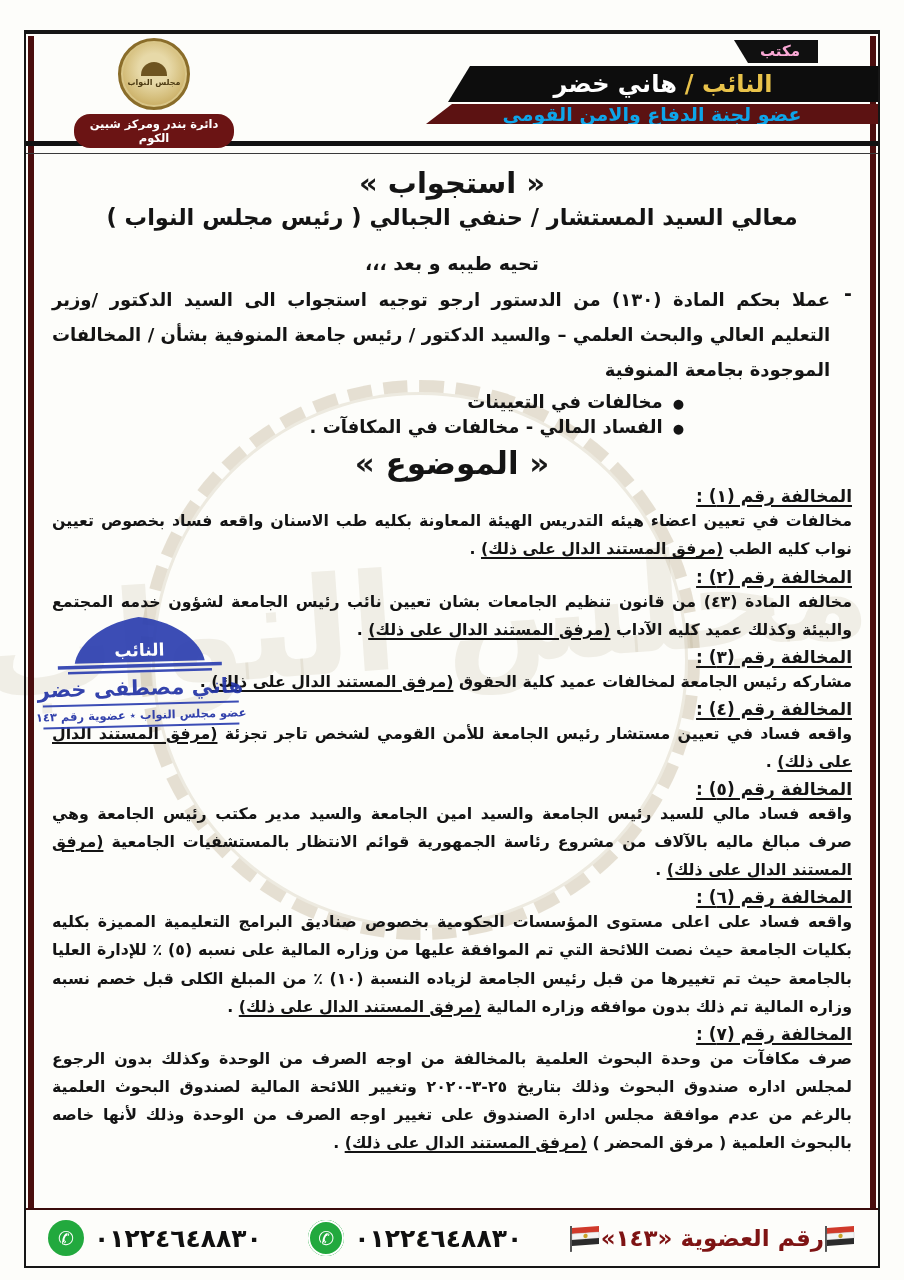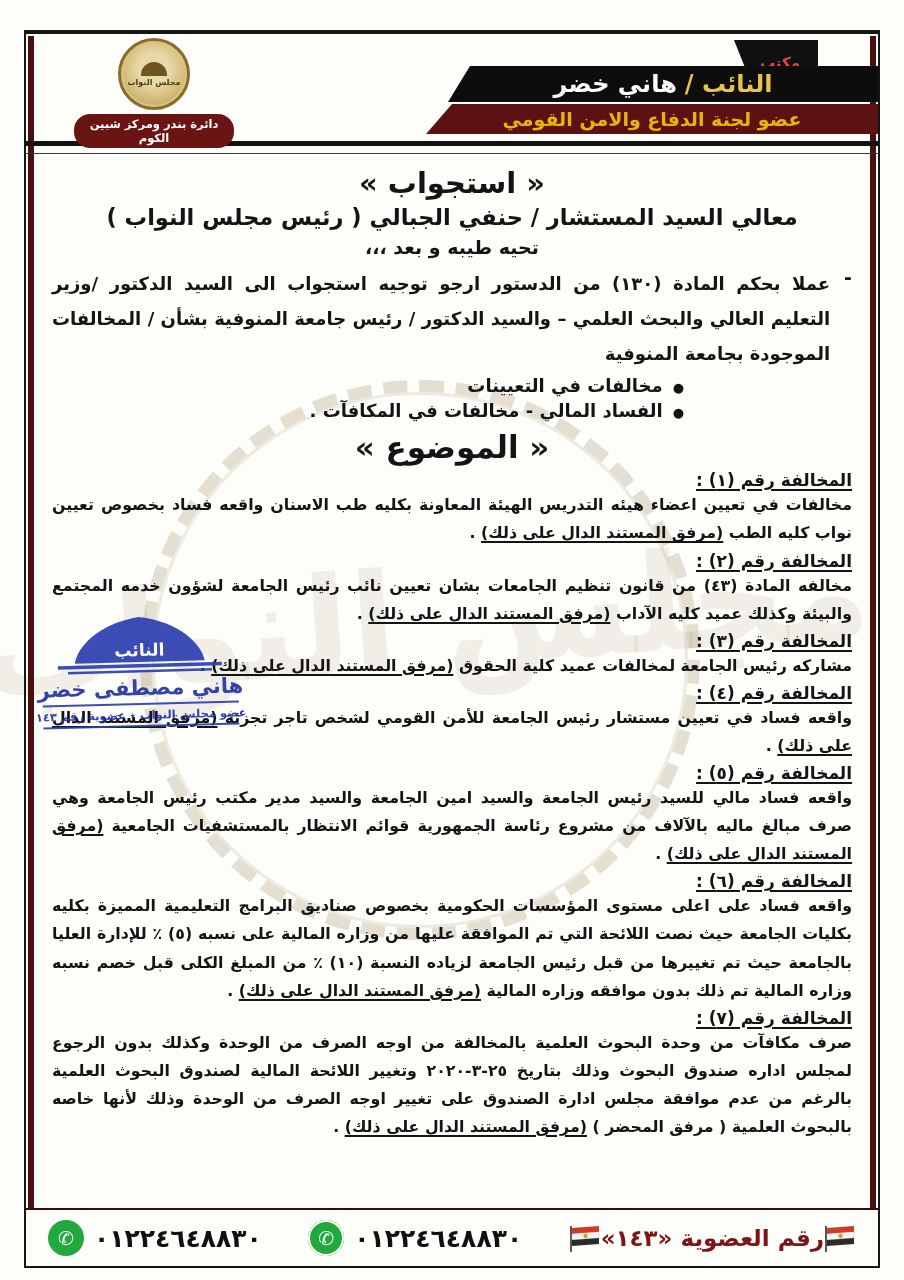--- a/index.html
+++ b/index.html
@@ -32,36 +32,36 @@
   .header {
     position:absolute; top:0; left:0; right:0; height:112px;
     border-bottom:5px solid #121212;
     direction:rtl;
   }
   .header-rule2 {
     position:absolute; top:119px; left:0; right:0; height:1px; background:#3a3a3a;
   }
   .office-chip {
     position:absolute; top:6px; right:60px;
-    background:#101010; color:#ef4444;
+    background:#101010; color:#f9a8d4;
     font-weight:bold; font-size:15px;
-    padding:14px 18px 3px 26px;
+    padding:2px 18px 3px 26px;
     clip-path:polygon(0 0,100% 0,100% 100%,14px 100%);
   }
   .name-bar {
     position:absolute; top:32px; right:0; width:430px; height:36px;
     background:#0d0d0d;
     display:flex; align-items:center; justify-content:center; gap:8px;
     clip-path:polygon(22px 0,100% 0,100% 100%,0 100%);
   }
   .name-prefix { color:#e8c24a; font-weight:bold; font-size:24px; }
   .name-main { color:#ffffff; font-weight:bold; font-size:24px; }
   .committee-bar {
-    position:absolute; top:70px; right:0; width:452px; height:30px;
-    background:#5c1212; color:#eab308;
+    position:absolute; top:70px; right:0; width:452px; height:20px;
+    background:#5c1212; color:#0ea5e9;
     display:flex; align-items:center; justify-content:center;
     font-weight:bold; font-size:19px;
     clip-path:polygon(26px 0,100% 0,100% 100%,0 100%);
   }
   .seal-wrap { position:absolute; top:4px; right:auto; left:48px; width:160px; text-align:center; }
   .seal {
     width:72px; height:72px; margin:0 auto;
     border-radius:50%;
     background:radial-gradient(circle at 50% 42%, #e7d9a8 0 30%, #d4bd7a 60%, #b7923e 100%);
     border:3px solid #8a6d2a;
@@ -106,21 +106,21 @@
   }
   .doc-title {
     text-align:center; font-size:29px; font-weight:bold; margin:6px 0 4px;
   }
   .ornament { color:#1a1a1a; font-weight:bold; }
   .addressee {
     text-align:center; font-size:22.5px; font-weight:bold; margin:4px 0 2px;
   }
   .greeting {
     text-align:center; font-size:19px; font-weight:bold;
-    letter-spacing:1px; margin:6px 0 8px;
+    letter-spacing:1px; margin:22px 0 8px;
   }
   .intro { display:flex; gap:14px; margin:4px 0 2px; }
   .intro .dash { font-weight:bold; font-size:19px; }
   .intro .intro-text {
     flex:1; font-size:18px; font-weight:bold; line-height:1.95; text-align:justify;
   }
   .bullet-row {
     display:flex; gap:10px; align-items:baseline;
     padding-right:168px; margin:4px 0;
     font-size:18px; font-weight:bold;

